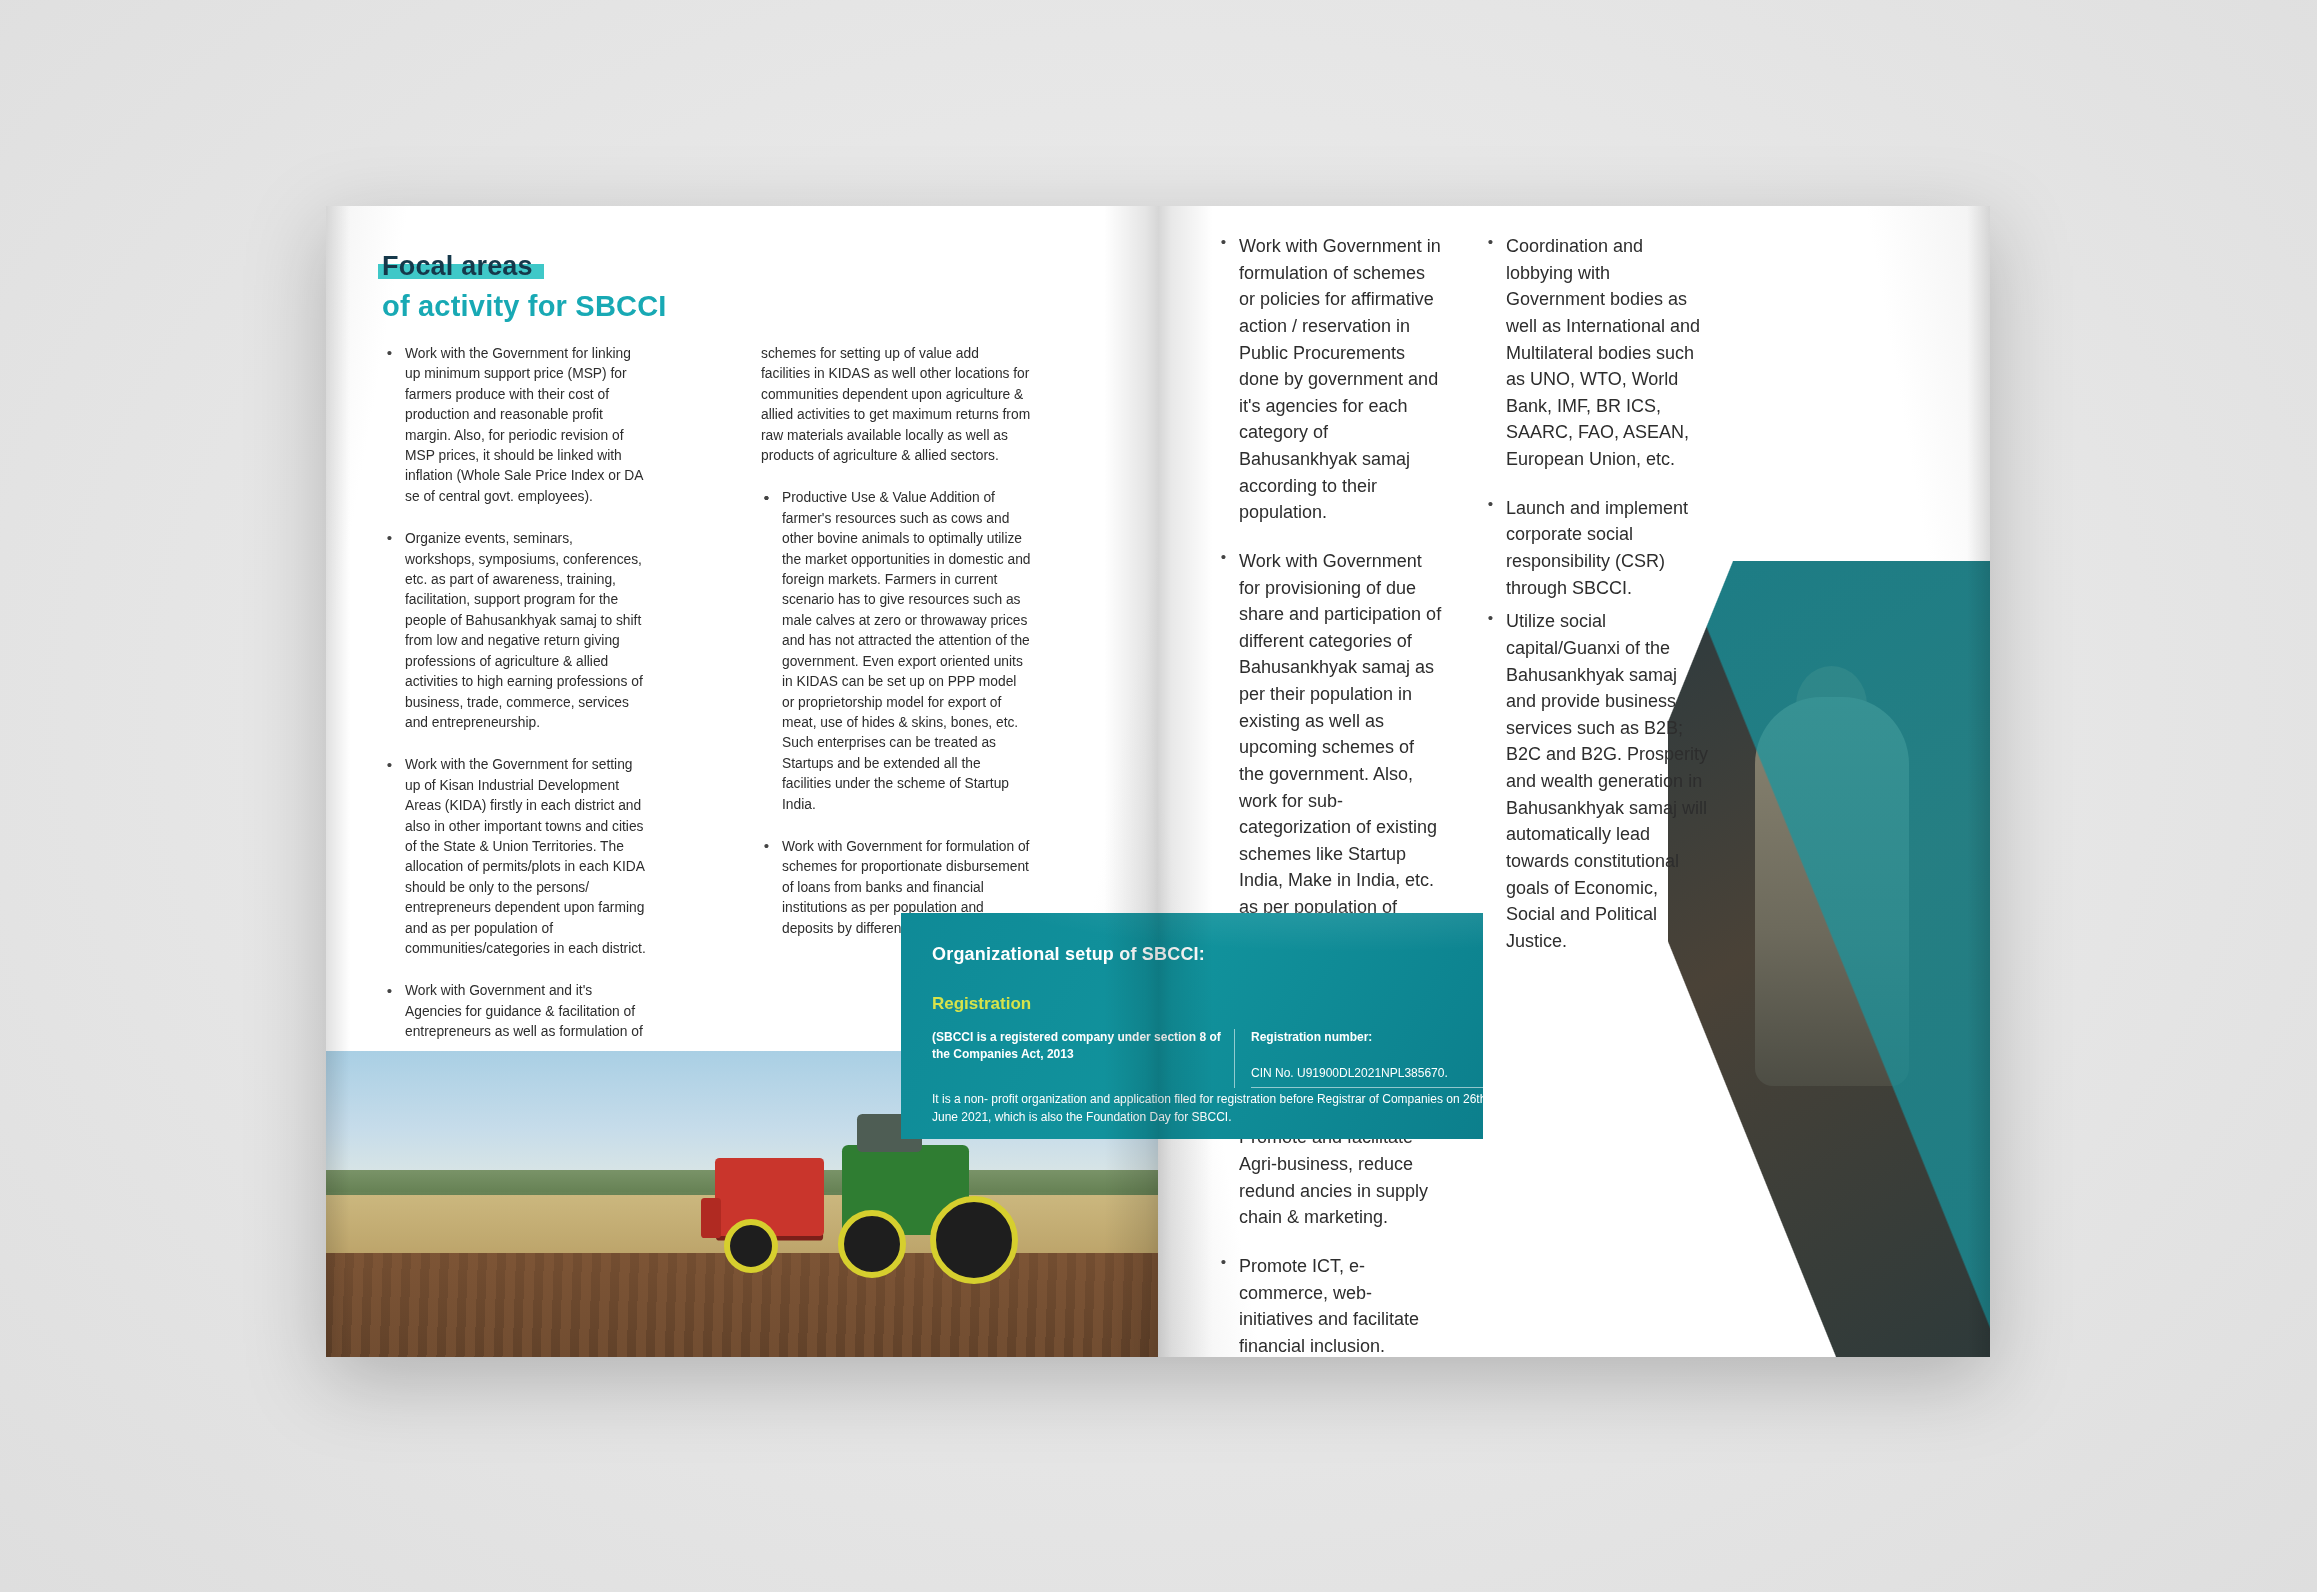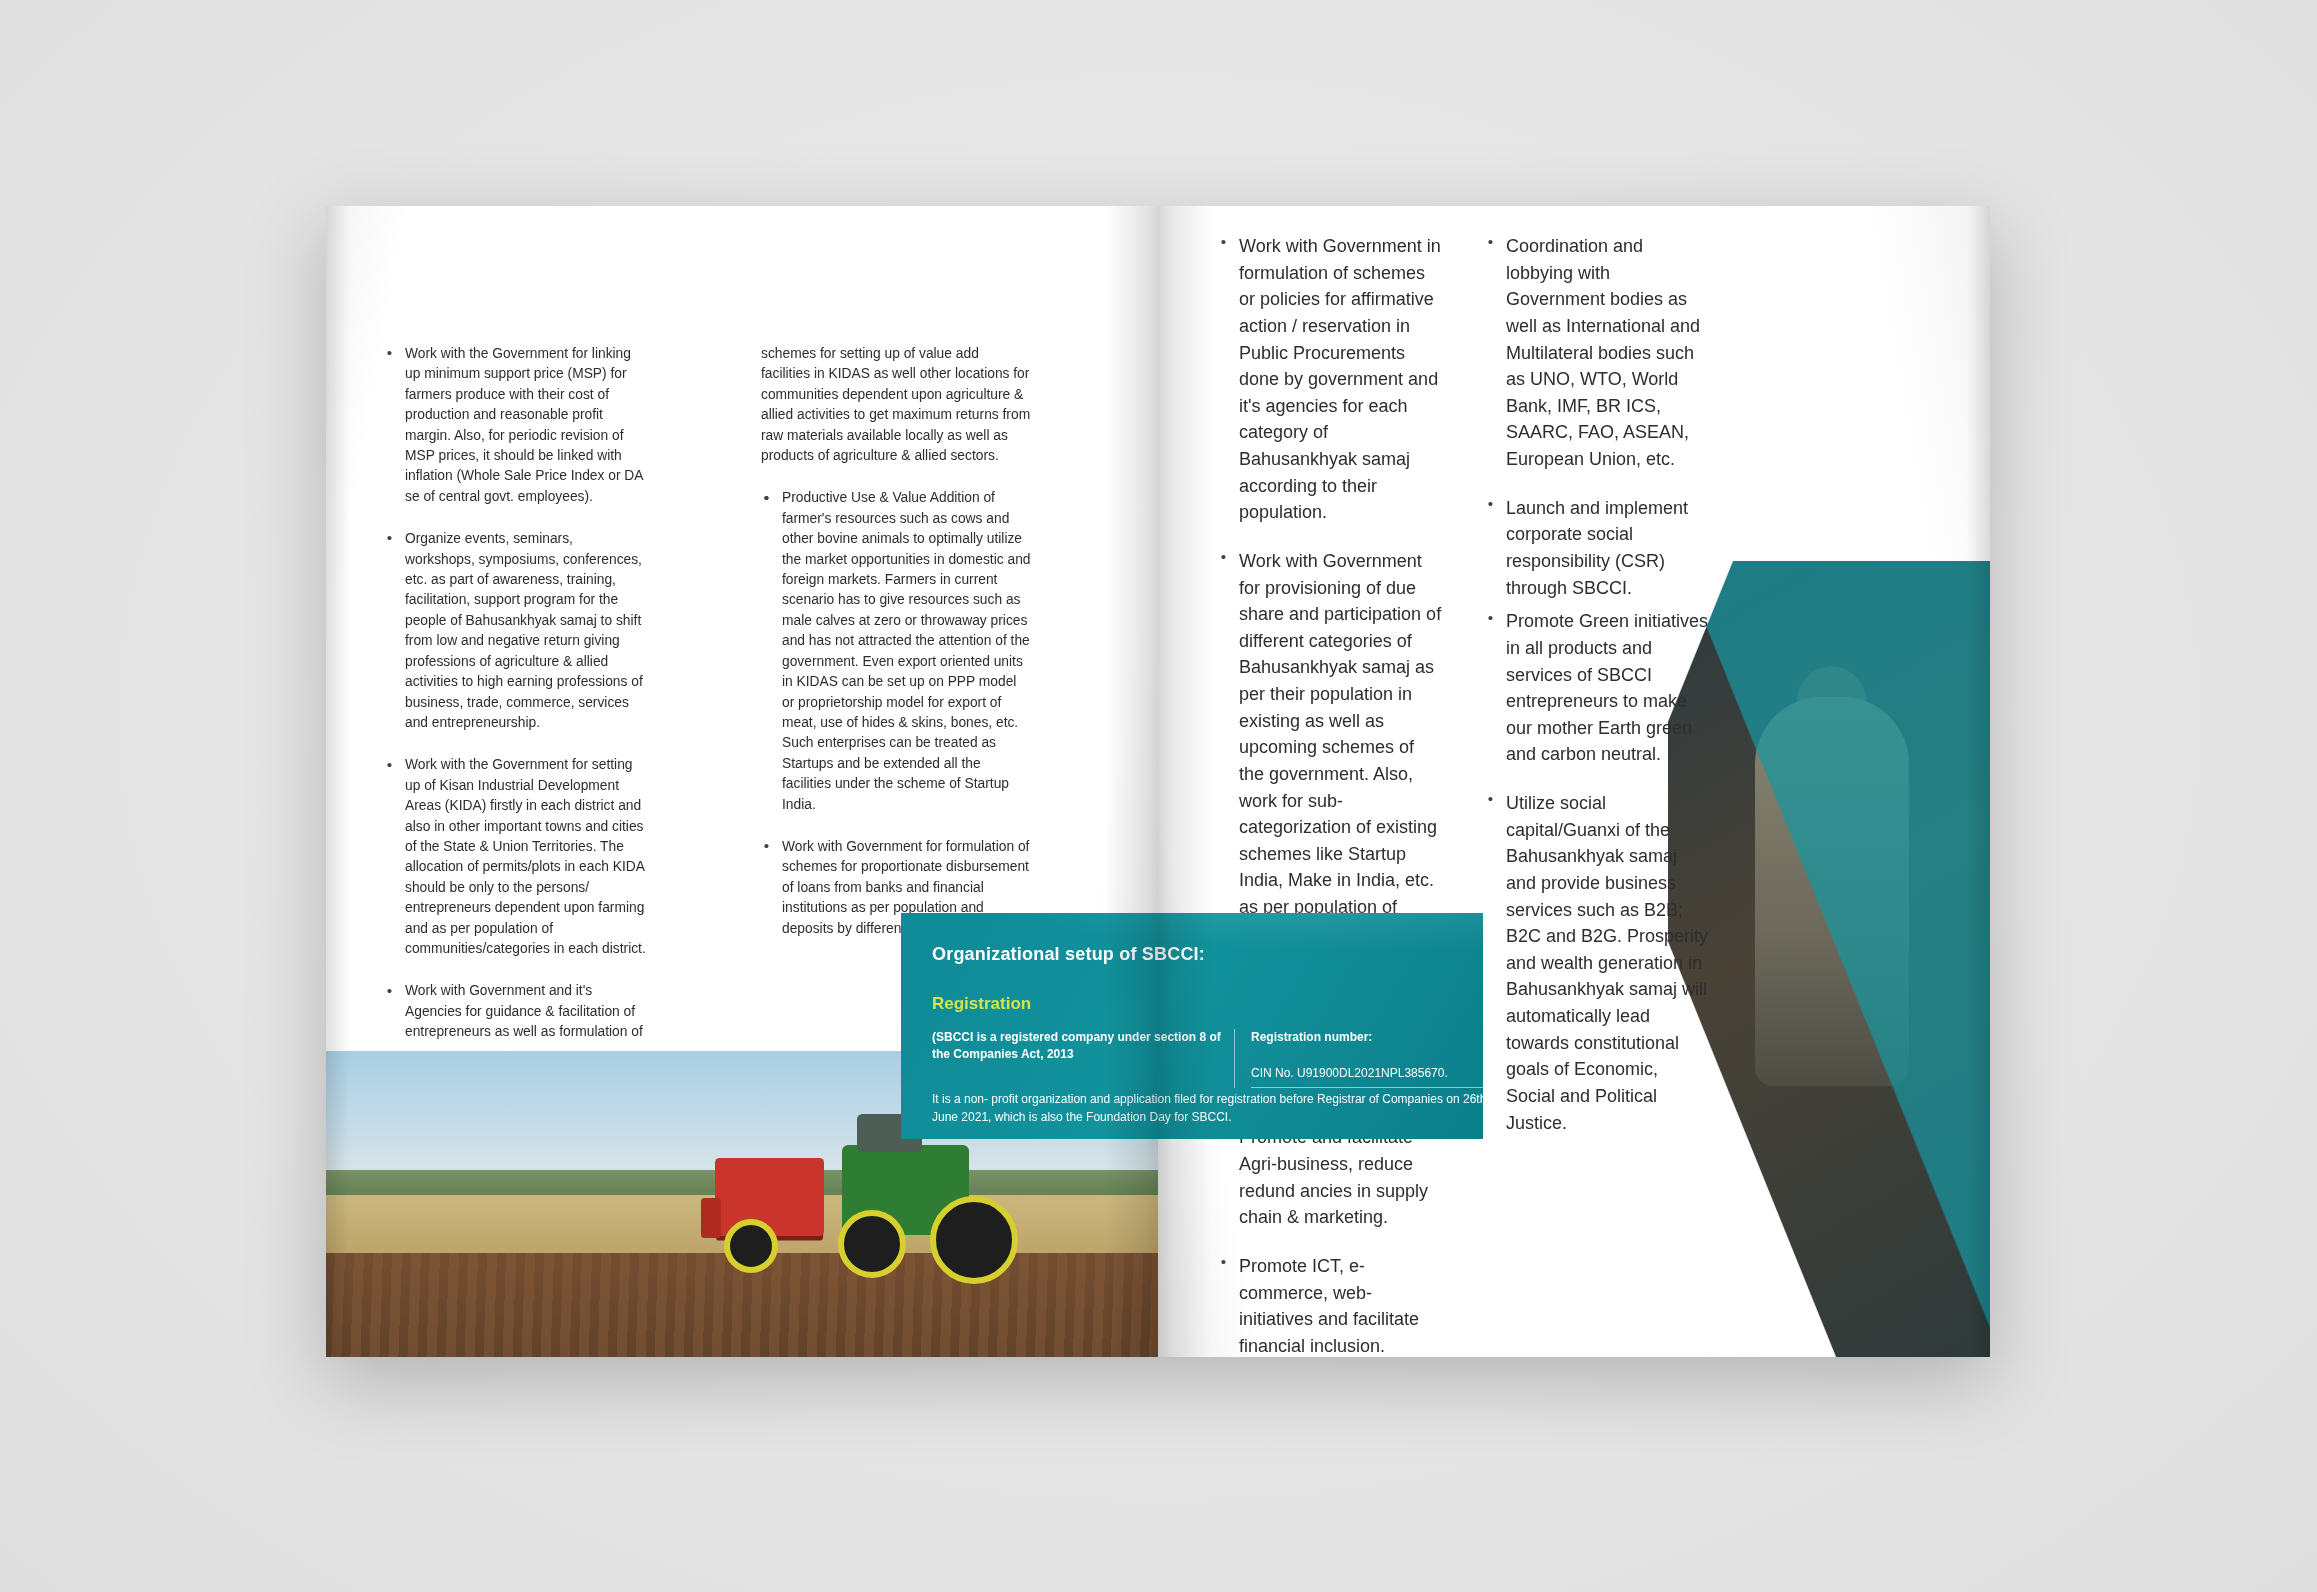--- a/index.html
+++ b/index.html
@@ -107,20 +107,25 @@
   .card .note{position:absolute;left:31px;top:186px;width:579px;font-size:12px;line-height:1.5;}
   .card .note{top:177px;}
 </style>
 </head>
 <body>
 
 <div class="stage">
   <div class="spread">
 
     <div class="page page-left">
+      <div class="title-wrap">
+        <div class="title-hl"></div>
+        <div class="title-1">Focal areas</div>
+        <div class="title-2">of activity for SBCCI</div>
+      </div>
 
       <div class="col col-l1">
         <ul class="bl">
           <li>Work with the Government for linking up minimum support price (MSP) for farmers produce with their cost of production and reasonable profit margin. Also, for periodic revision of MSP prices, it should be linked with inflation (Whole Sale Price Index or DA se of central govt. employees).</li>
           <li>Organize events, seminars, workshops, symposiums, conferences, etc. as part of awareness, training, facilitation, support program for the people of Bahusankhyak samaj to shift from low and negative return giving professions of agriculture &amp; allied activities to high earning professions of business, trade, commerce, services and entrepreneurship.</li>
           <li>Work with the Government for setting up of Kisan Industrial Development Areas (KIDA) firstly in each district and also in other important towns and cities of the State &amp; Union Territories. The allocation of permits/plots in each KIDA should be only to the persons/ entrepreneurs dependent upon farming and as per population of communities/categories in each district.</li>
           <li>Work with Government and it's Agencies for guidance &amp; facilitation of entrepreneurs as well as formulation of</li>
         </ul>
       </div>
 
@@ -165,21 +170,20 @@
           <li>Promote knowledge base economy and provide consultancy services in the country and abroad.</li>
           <li>Promote and facilitate Agri-business, reduce redund ancies in supply chain &amp; marketing.</li>
           <li>Promote ICT, e-commerce, web-initiatives and facilitate financial inclusion.</li>
         </ul>
       </div>
 
       <div class="col col-r2">
         <ul class="bl">
           <li>Coordination and lobbying with Government bodies as well as International and Multilateral bodies such as UNO, WTO, World Bank, IMF, BR ICS, SAARC, FAO, ASEAN, European Union, etc.</li>
           <li style="margin-bottom:7.2px">Launch and implement corporate social responsibility (CSR) through SBCCI.</li>
-          <li>Promote Green initiatives in all products and services of SBCCI entrepreneurs to make our mother Earth green and carbon neutral.</li>
           <li>Utilize social capital/Guanxi of the Bahusankhyak samaj and provide business services such as B2B; B2C and B2G. Prosperity and wealth generation in Bahusankhyak samaj will automatically lead towards constitutional goals of Economic, Social and Political Justice.</li>
         </ul>
       </div>
 
       <div class="edge-r"></div>
     </div>
 
     <div class="card">
       <h3>Organizational setup of SBCCI:</h3>
       <div class="reg">Registration</div>

